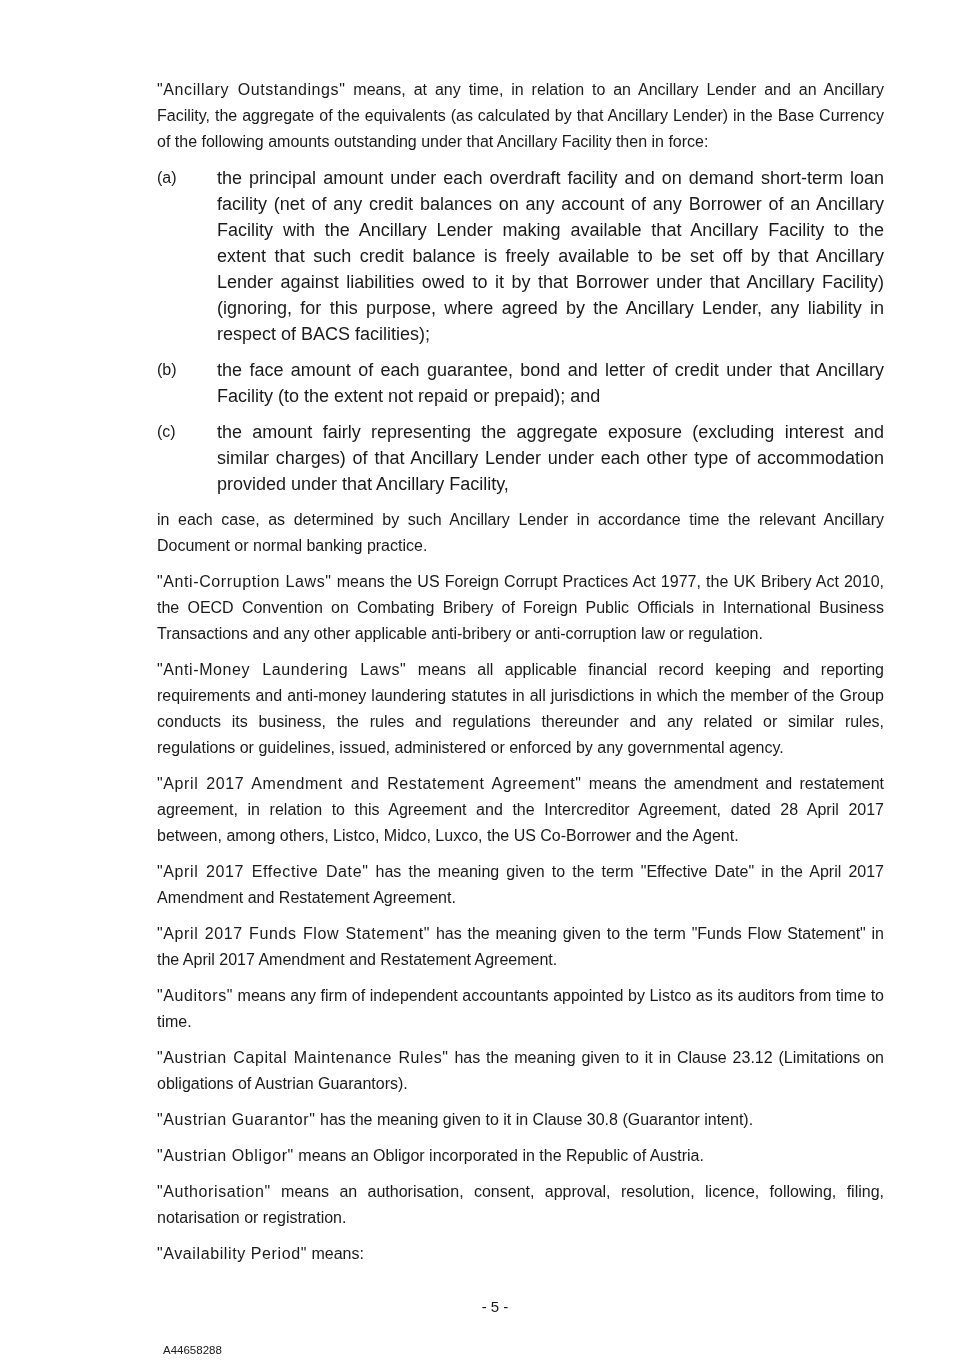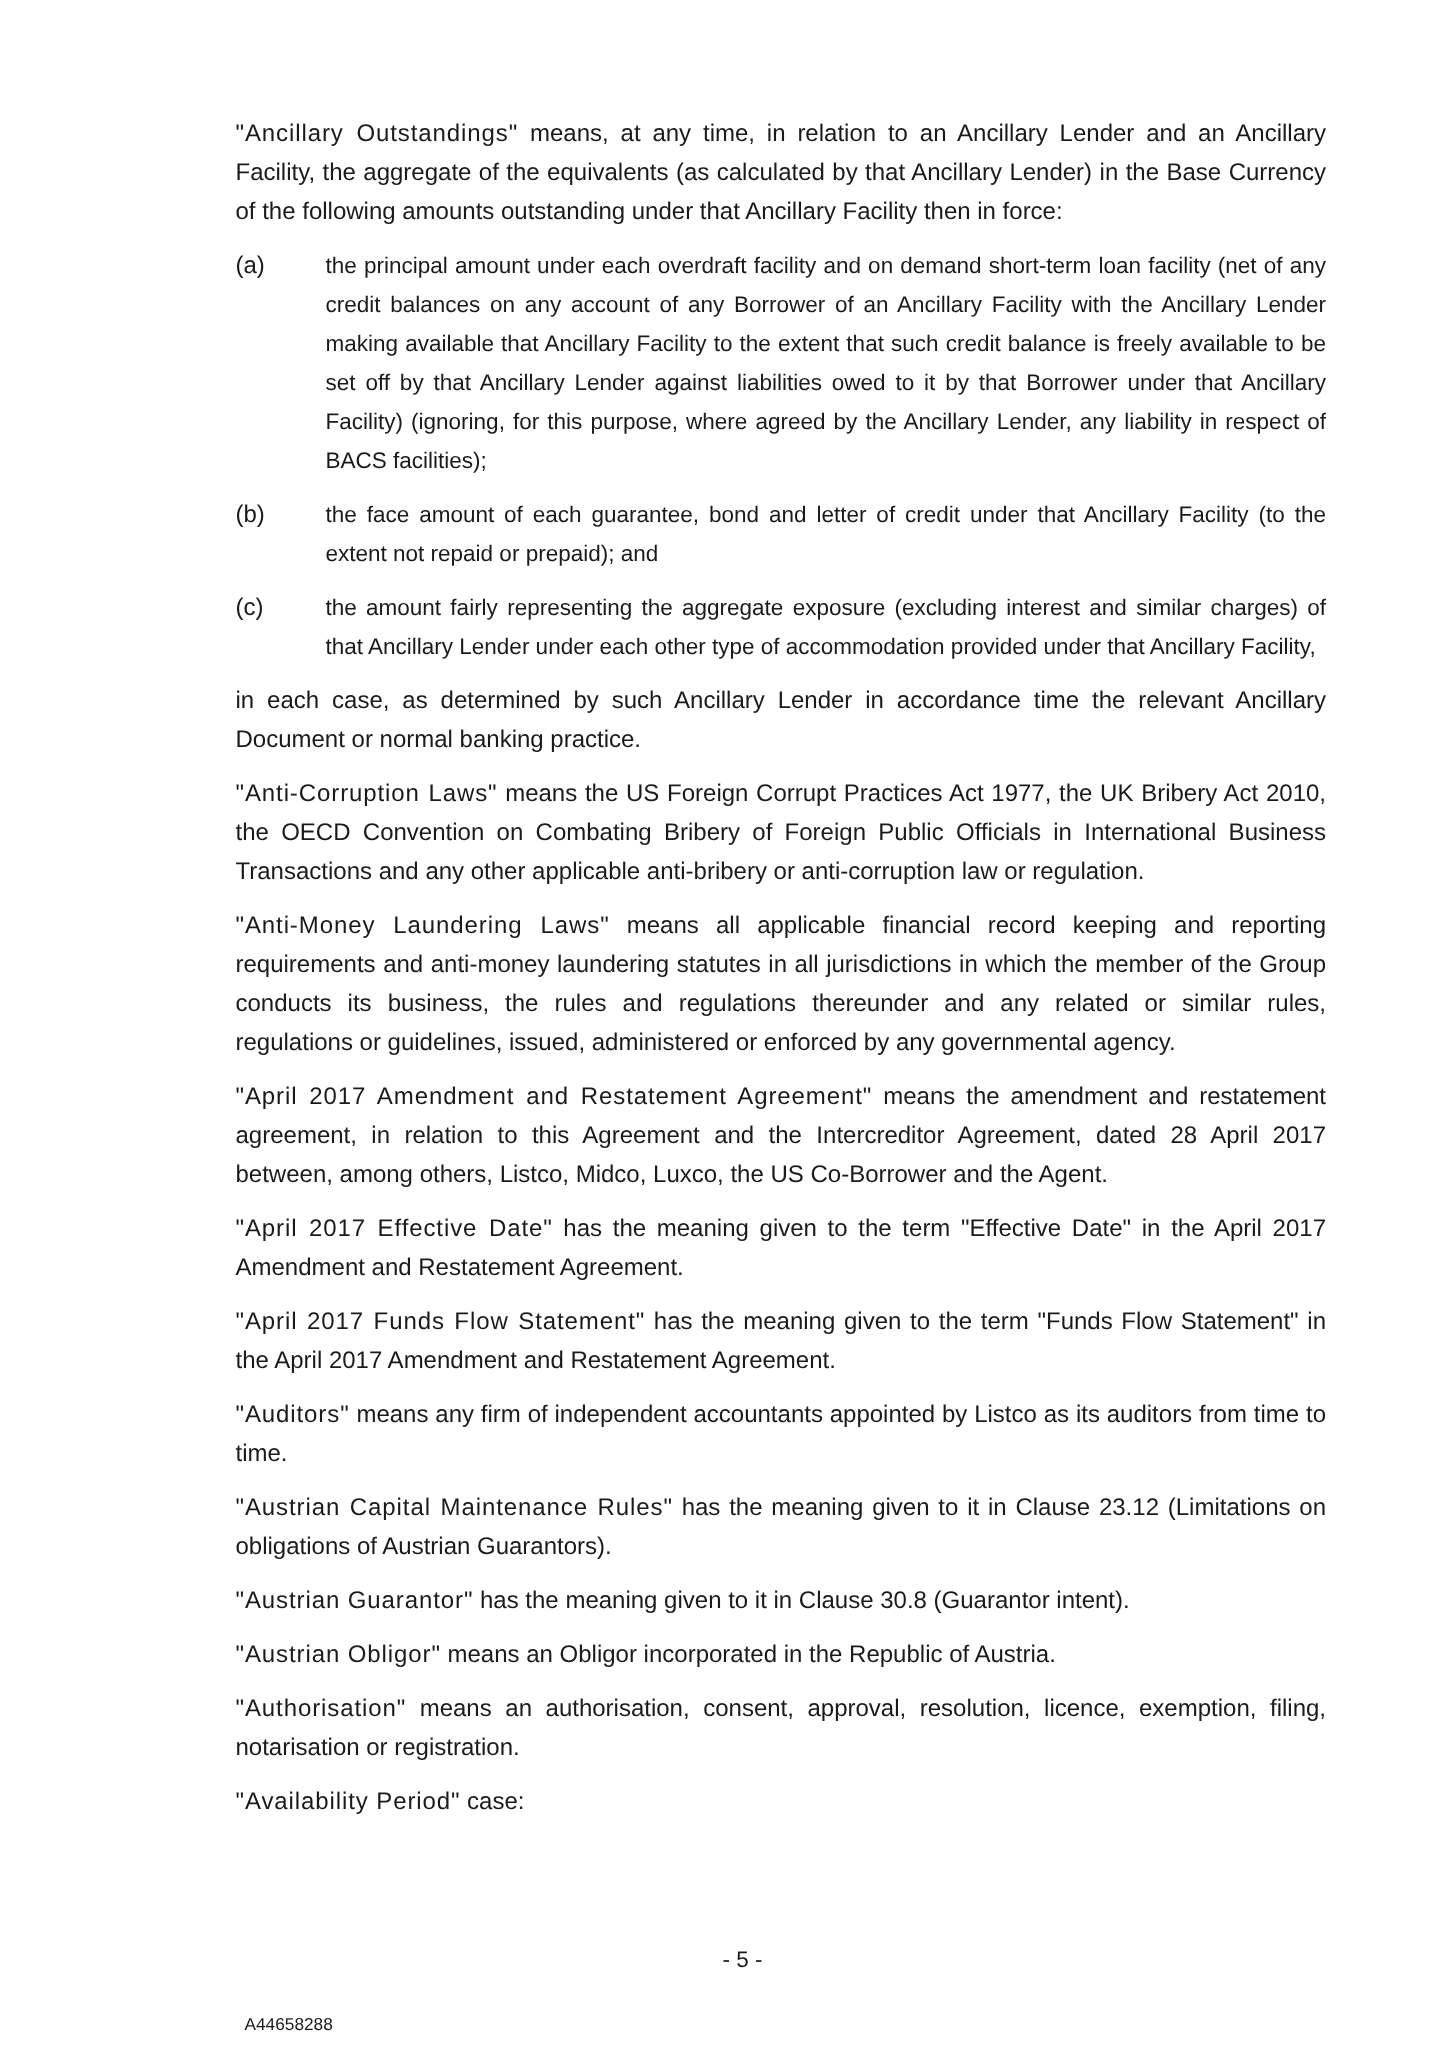--- a/index.html
+++ b/index.html
@@ -3,21 +3,21 @@
 <meta charset="utf-8">
 <style>
   html, body { margin: 0; padding: 0; background: #ffffff; }
   body { width: 965px; height: 1365px; position: relative; overflow: hidden;
          font-family: "Liberation Sans", sans-serif; color: #1a1a1a; }
   .page { position: absolute; left: 157px; top: 77px; width: 727px; }
   .p { font-size: 16px; line-height: 26px; text-align: justify; margin: 0 0 10px 0; }
   .term { letter-spacing: 0.6px; }
   .item { display: flex; margin: 0 0 10px 0; }
   .item .lbl { width: 60px; flex: 0 0 60px; font-size: 16px; line-height: 26px; }
-  .item .txt { flex: 1; font-size: 15px; line-height: 26px; text-align: justify; }
+  .item .txt { flex: 1; font-size: 18px; line-height: 26px; text-align: justify; }
   .footer-ref { position: absolute; left: 115px; top: 1344px; font-size: 11.5px; color: #1a1a1a; margin-left: 48px; }
   .footer-page { position: absolute; left: 0; width: 990px; text-align: center; top: 1298px; font-size: 15px; color: #1a1a1a; }
 </style>
 </head>
 <body>
 
 <div class="page">
   <p class="p"><span class="term">"Ancillary Outstandings"</span><span> means, at any time, in relation to an Ancillary Lender and an Ancillary Facility, the aggregate of the equivalents (as calculated by that Ancillary Lender) in the Base Currency of the following amounts outstanding under that Ancillary Facility then in force:</span></p>
 
   <div class="item">
@@ -37,18 +37,18 @@
 
   <p class="p"><span class="term">"Anti-Corruption Laws"</span><span> means the US Foreign Corrupt Practices Act 1977, the UK Bribery Act 2010, the OECD Convention on Combating Bribery of Foreign Public Officials in International Business Transactions and any other applicable anti-bribery or anti-corruption law or regulation.</span></p>
   <p class="p"><span class="term">"Anti-Money Laundering Laws"</span><span> means all applicable financial record keeping and reporting requirements and anti-money laundering statutes in all jurisdictions in which the member of the Group conducts its business, the rules and regulations thereunder and any related or similar rules, regulations or guidelines, issued, administered or enforced by any governmental agency.</span></p>
   <p class="p"><span class="term">"April 2017 Amendment and Restatement Agreement"</span><span> means the amendment and restatement agreement, in relation to this Agreement and the Intercreditor Agreement, dated 28 April 2017 between, among others, Listco, Midco, Luxco, the US Co-Borrower and the Agent.</span></p>
   <p class="p"><span class="term">"April 2017 Effective Date"</span><span> has the meaning given to the term "Effective Date" in the April 2017 Amendment and Restatement Agreement.</span></p>
   <p class="p"><span class="term">"April 2017 Funds Flow Statement"</span><span> has the meaning given to the term "Funds Flow Statement" in the April 2017 Amendment and Restatement Agreement.</span></p>
   <p class="p"><span class="term">"Auditors"</span><span> means any firm of independent accountants appointed by Listco as its auditors from time to time.</span></p>
   <p class="p"><span class="term">"Austrian Capital Maintenance Rules"</span><span> has the meaning given to it in Clause 23.12 (Limitations on obligations of Austrian Guarantors).</span></p>
   <p class="p"><span class="term">"Austrian Guarantor"</span><span> has the meaning given to it in Clause 30.8 (Guarantor intent).</span></p>
   <p class="p"><span class="term">"Austrian Obligor"</span><span> means an Obligor incorporated in the Republic of Austria.</span></p>
-  <p class="p"><span class="term">"Authorisation"</span><span> means an authorisation, consent, approval, resolution, licence, exemption, filing, notarisation or registration.</span></p>
-  <p class="p"><span class="term">"Availability Period"</span><span> case:</span></p>
+  <p class="p"><span class="term">"Authorisation"</span><span> means an authorisation, consent, approval, resolution, licence, following, filing, notarisation or registration.</span></p>
+  <p class="p"><span class="term">"Availability Period"</span><span> means:</span></p>
 </div>
 
 <div class="footer-ref">A44658288</div>
 <div class="footer-page">- 5 -</div>
 
 </body></html>

